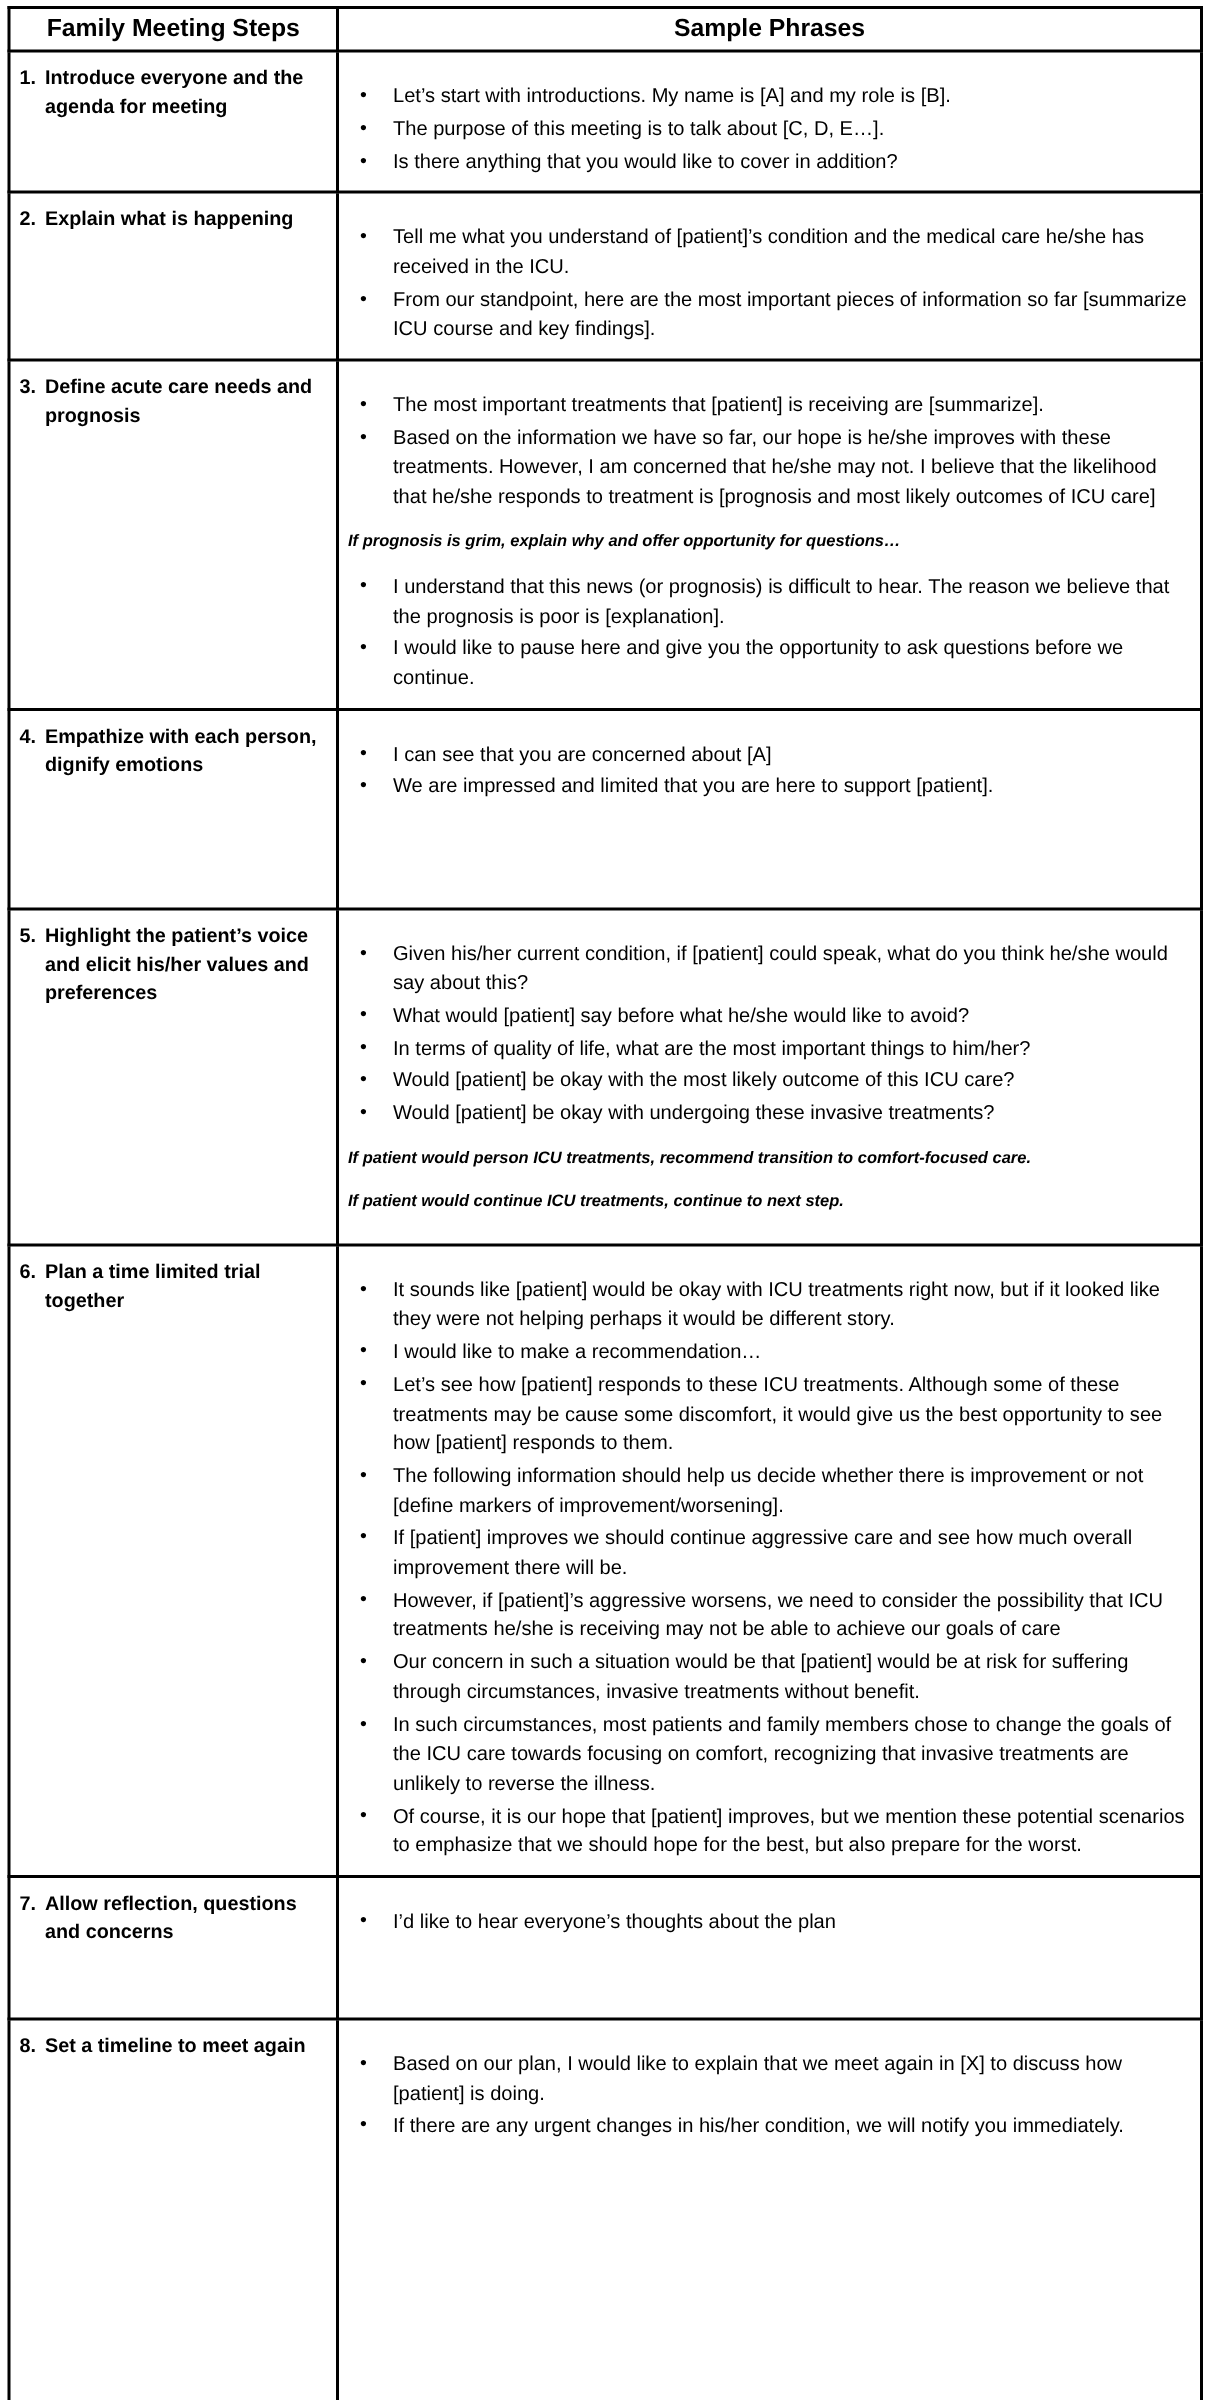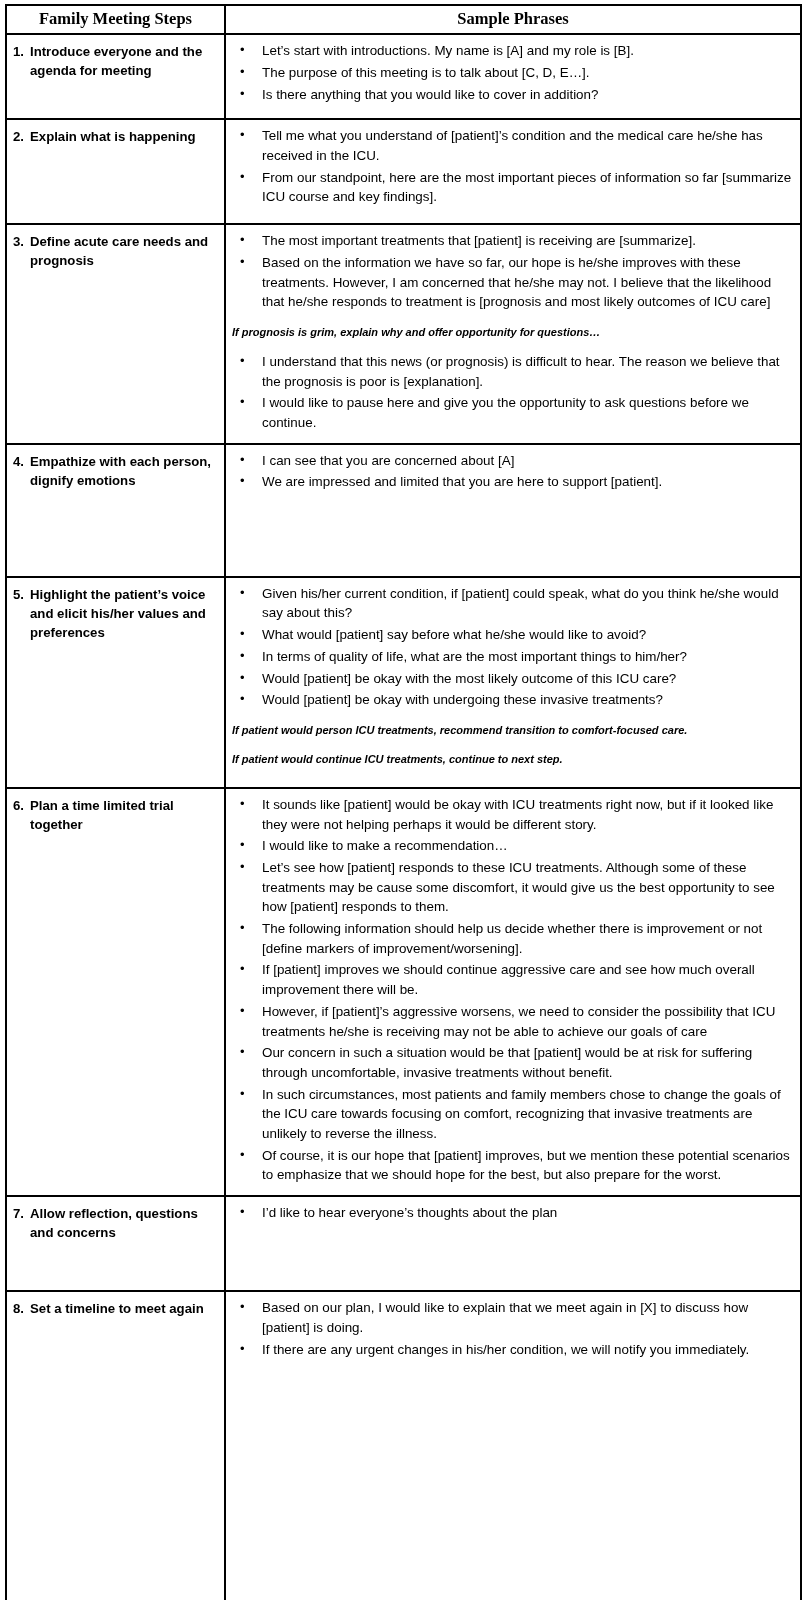--- a/index.html
+++ b/index.html
@@ -41,37 +41,36 @@
   table.meeting-table tr:first-child > * { border-top: 2px solid #000; }
   table.meeting-table tr:last-child > * { border-bottom: 2px solid #000; }
 
   .hdr-cell {
     text-align: center;
     font-weight: bold;
     font-size: 16.5px;
     line-height: 1.1;
     padding: 4px 4px 5px 4px;
     border-bottom: 2px solid #000;
-    font-family: Liberation Serif, serif;
   }
   .hdr-cell.left { border-right: 2px solid #000; }
 
   td.step-cell {
     font-weight: bold;
     font-size: 13.2px;
     line-height: 1.45;
     padding: 7px 6px 8px 6px;
     border-right: 2px solid #000;
     border-top: 2px solid #000;
     border-bottom: 2px solid #000;
   }
   td.phrase-cell {
     font-size: 13.4px;
     line-height: 1.47;
-    padding: 6px 8px 8px 6px;
+    padding: 19px 8px 8px 6px;
     border-top: 2px solid #000;
     border-bottom: 2px solid #000;
   }
 
   .step-inner {
     display: flex;
     gap: 6px;
     align-items: flex-start;
   }
   .step-num { flex: 0 0 auto; }
@@ -210,21 +209,21 @@
             </div>
           </td>
           <td class="phrase-cell">
             <ul class="phrase-list">
               <li class="phrase-item">It sounds like [patient] would be okay with ICU treatments right now, but if it looked like they were not helping perhaps it would be different story.</li>
               <li class="phrase-item">I would like to make a recommendation…</li>
               <li class="phrase-item">Let’s see how [patient] responds to these ICU treatments.  Although some of these treatments may be cause some discomfort, it would give us the best opportunity to see how [patient] responds to them.</li>
               <li class="phrase-item">The following information should help us decide whether there is improvement or not [define markers of improvement/worsening].</li>
               <li class="phrase-item">If [patient] improves we should continue aggressive care and see how much overall improvement there will be.</li>
               <li class="phrase-item">However, if [patient]’s aggressive worsens, we need to consider the possibility that ICU treatments he/she is receiving may not be able to achieve our goals of care</li>
-              <li class="phrase-item">Our concern in such a situation would be that [patient] would be at risk for suffering through uncomfortable, invasive treatments without benefit.</li>
+              <li class="phrase-item">Our concern in such a situation would be that [patient] would be at risk for suffering through circumstances, invasive treatments without benefit.</li>
               <li class="phrase-item">In such circumstances, most patients and family members chose to change the goals of the ICU care towards focusing on comfort, recognizing that invasive treatments are unlikely to reverse the illness.</li>
               <li class="phrase-item">Of course, it is our hope that [patient] improves, but we mention these potential scenarios to emphasize that we should hope for the best, but also prepare for the worst.</li>
             </ul>
           </td>
         </tr>
         <tr style="height: 95px;">
           <td class="step-cell">
             <div class="step-inner">
               <span class="step-num">7.</span>
               <span class="step-text">Allow reflection, questions and concerns</span>

